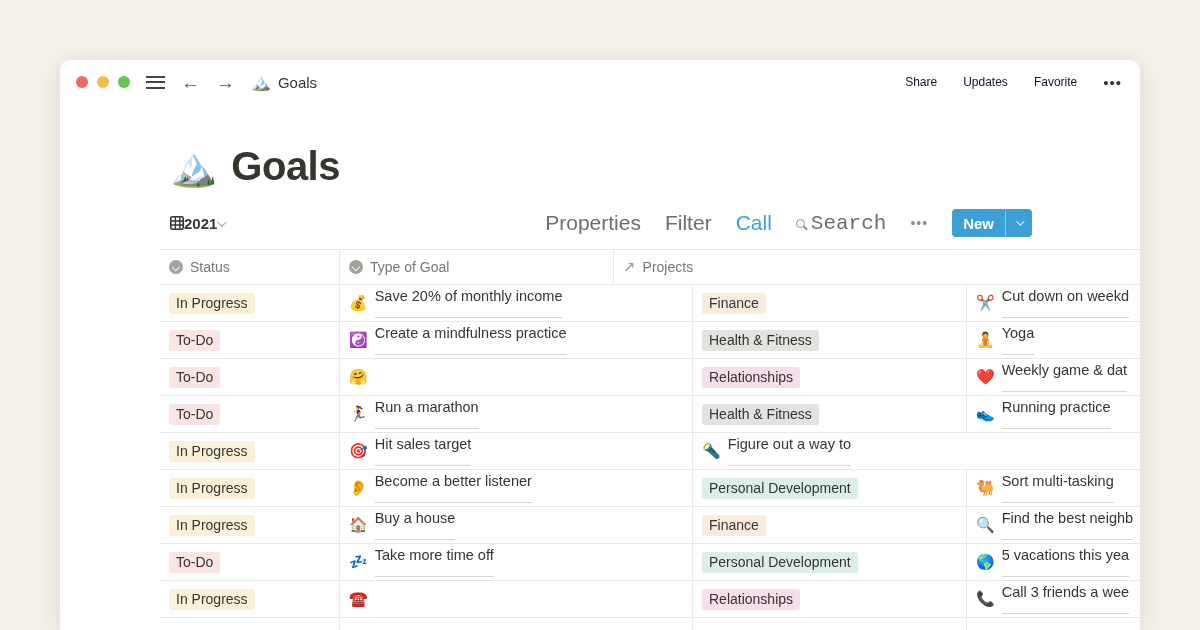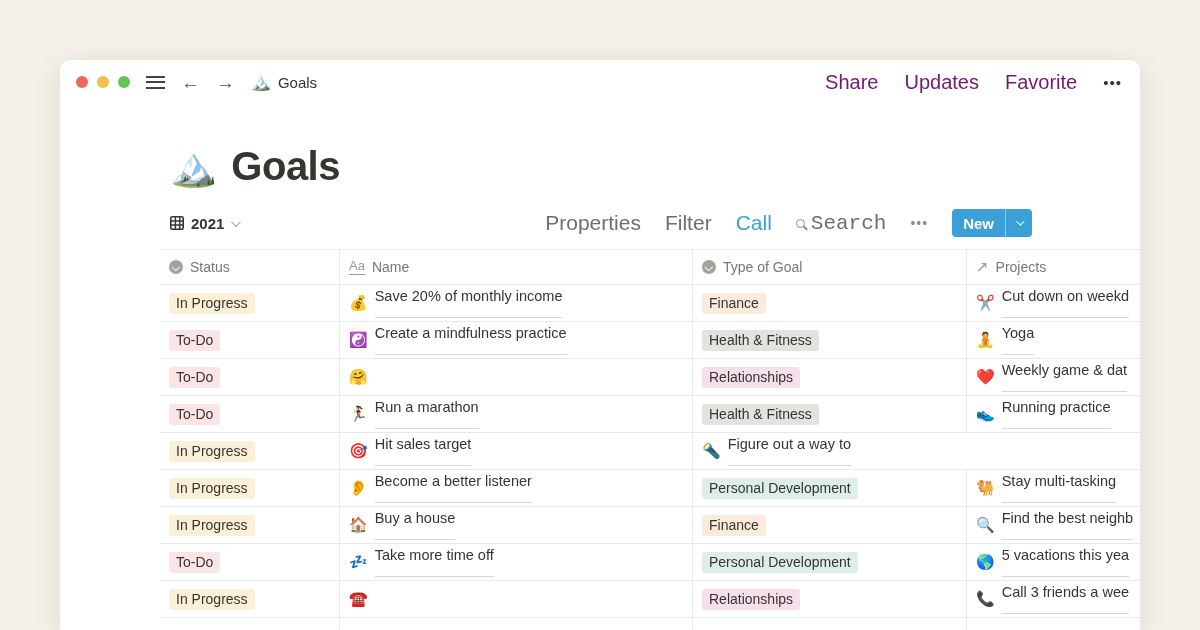--- a/index.html
+++ b/index.html
@@ -24,30 +24,30 @@
   .hamburger { width:19px; height:13px; margin-left:16px; cursor:pointer;
     background:linear-gradient(#46443F,#46443F) 0 0/19px 2px no-repeat,
                linear-gradient(#46443F,#46443F) 0 5.5px/19px 2px no-repeat,
                linear-gradient(#46443F,#46443F) 0 11px/19px 2px no-repeat; }
   .nav-arrow { font-size:19px; color:#55534E; margin-left:16px; cursor:pointer; line-height:1; }
   .tb-doc { display:flex; align-items:center; gap:7px; margin-left:16px; }
   .tb-doc .emo { font-size:16px; }
   .tb-doc .lbl { font-size:15px; color:#37352F; }
   .tb-spacer { flex:1; }
   .tb-actions { display:flex; align-items:center; gap:26px; }
-  .tb-action { font-size:20px; color:#701a75; cursor:pointer; }
+  .tb-action { font-size:12px; color:#0f172a; cursor:pointer; }
   .tb-more { font-size:15px; letter-spacing:1px; color:#37352F; cursor:pointer; }
   
   .page-title { display:flex; align-items:center; gap:14px; margin:40px 0 0 110px; }
   .page-title .emo { font-size:38px; line-height:1; }
   .page-title .txt { font-size:40px; font-weight:700; letter-spacing:-0.5px; color:#37352F; }
   
   .view-toolbar { display:flex; align-items:center; justify-content:space-between;
     margin:18px 108px 0 110px; height:32px; }
-  .view-switch { display:flex; align-items:center; gap:7px; cursor:pointer; }
+  .view-switch { display:flex; align-items:center; cursor:pointer; }
   .view-switch .lbl { font-size:15px; font-weight:700; color:#37352F; }
   .chev { width:7px; height:7px; border-right:1.6px solid #9B9A97; border-bottom:1.6px solid #9B9A97;
     transform:rotate(45deg) translateY(-2px); display:inline-block; }
   .vt-right { display:flex; align-items:center; gap:24px; }
   .vt-item { font-size:21px; color:#6F6E69; cursor:pointer; }
   .vt-item.active { color:var(--accent,#3AA0D6); }
   .vt-search { display:flex; align-items:center; gap:6px; cursor:pointer;font-family:Liberation Mono, monospace; }
   .mag { width:9px; height:9px; border:1.7px solid #8F8E8A; border-radius:50%; position:relative; display:inline-block; }
   .mag::after { content:""; position:absolute; width:5px; height:1.7px; background:#8F8E8A;
     transform:rotate(45deg); right:-4px; bottom:-2px; }
@@ -137,24 +137,20 @@
       </span>
     </div>
   </div>
 
   <div class="goals-table">
     <div class="t-row head" id="thead">
         <div class="cell hcell" style="width: 180px;">
           <span class="sel-ic hicon"></span>
           <span>Status</span>
         </div>
-        <div class="cell hcell" style="width: 353px;">
-          <span class="aa-ic hicon">Aa</span>
-          <span>Name</span>
-        </div>
         <div class="cell hcell" style="width: 274px;">
           <span class="sel-ic hicon"></span>
           <span>Type of Goal</span>
         </div>
         <div class="cell hcell" style="width: 280px;">
           <span class="rel-ic hicon">↗</span>
           <span>Projects</span>
         </div>
       </div>
     <div id="tbody">
@@ -240,21 +236,21 @@
           </div>
           <div class="cell" style="width: 353px;">
             <span class="row-emoji">👂</span>
             <span class="link-text">Become a better listener</span>
           </div>
           <div class="cell" style="width: 274px;">
             <span class="badge" style="background: rgb(221, 237, 234);">Personal Development</span>
           </div>
           <div class="cell" style="width: 280px;">
             <span class="row-emoji">🐫</span>
-            <span class="link-text">Stay multi-tasking</span>
+            <span class="link-text">Sort multi-tasking</span>
           </div>
         </div>
         <div class="t-row">
           <div class="cell" style="width: 180px;">
             <span class="badge" style="background: rgb(251, 240, 215);">In Progress</span>
           </div>
           <div class="cell" style="width: 353px;">
             <span class="row-emoji">🏠</span>
             <span class="link-text">Buy a house</span>
           </div>

